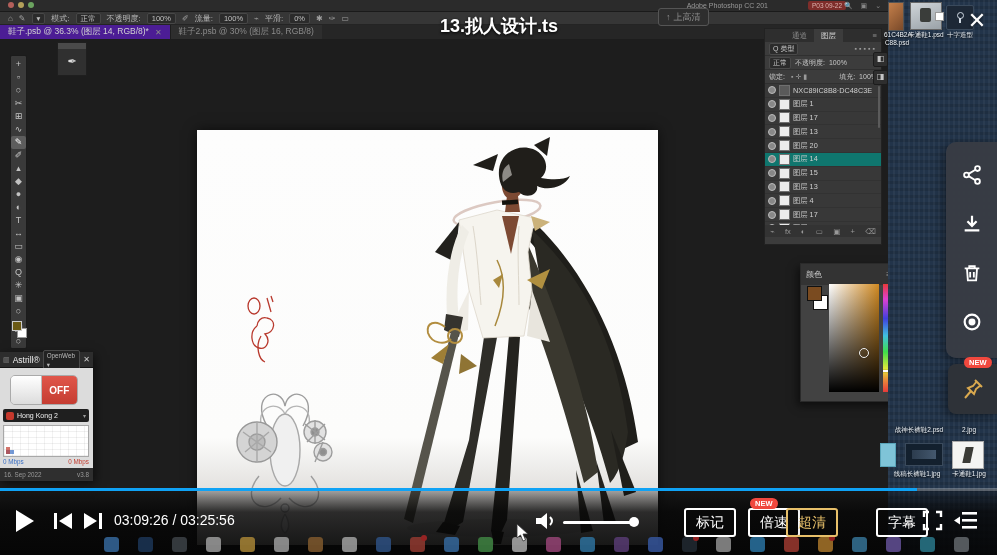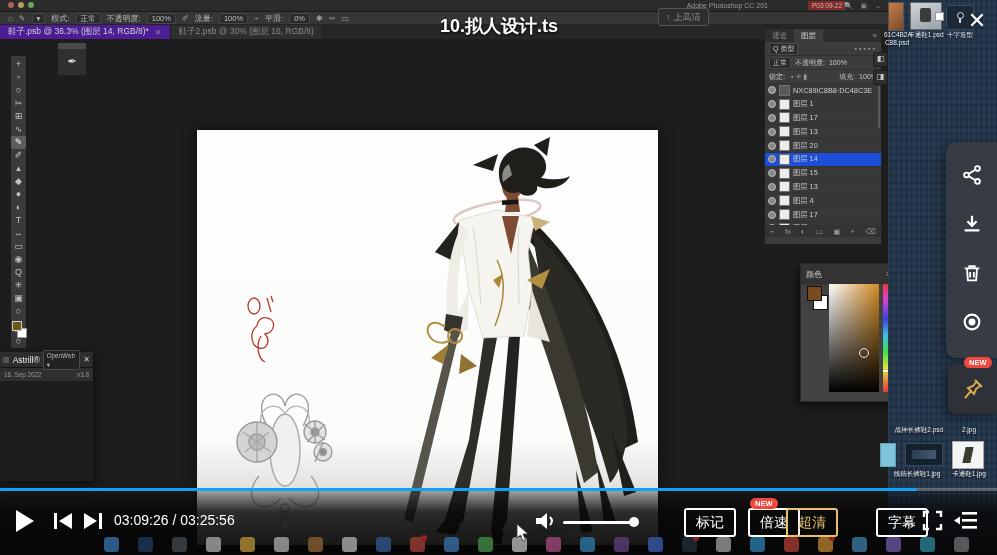--- a/index.html
+++ b/index.html
@@ -35,28 +35,28 @@
   #ps-minipanel .hd{height:6px;background:#4a4a4a;}
   #ps-minipanel .glyph{text-align:center;color:#ddd;font-size:11px;line-height:24px;}
   
   #canvas{left:197px;top:130px;width:461px;height:415px;overflow:hidden;
     background:linear-gradient(180deg,#fdfdfd 0%,#fcfcfb 74%,#dcdad7 90%,#c3c1be 100%);box-shadow:0 0 12px rgba(0,0,0,.6);}
   
   #layers{left:764px;top:28px;width:118px;height:217px;background:#3c3c3c;border:1px solid #222;box-sizing:border-box;font-size:7.5px;color:#c8c8c8;}
   #layers .tabs{height:13px;background:#2e2e2e;display:flex;align-items:center;}
   #layers .tab{padding:0 7px;height:13px;line-height:13px;}
   #layers .tab.on{background:#3c3c3c;color:#ddd;}
-  #layers .tab.off{color:#8c8c8c;}
+  #layers .tab.off{color:#8c8c8c;margin-left:20px;}
   #layers .tabs .menu{margin-left:auto;padding-right:4px;color:#8c8c8c;}
   .lrow{height:13px;display:flex;align-items:center;gap:4px;padding:0 4px;border-bottom:1px solid #303030;}
   .lrow .filt{background:#2b2b2b;border:1px solid #4a4a4a;border-radius:2px;padding:0 3px;font-size:7px;}
   .lrow .mini{color:#9a9a9a;font-size:7px;letter-spacing:2px;margin-left:auto;}
   #layer-list{height:141px;overflow:hidden;position:relative;background:#383838;}
   .layer-row{height:12.8px;display:flex;align-items:center;gap:3px;padding:0 3px;border-bottom:1px solid #323232;}
-  .layer-row.selected{background:#1d4ed8;}
+  .layer-row.selected{background:#0f766e;}
   .eye-dot{width:6px;height:6px;border:1px solid #bbb;border-radius:50%;flex:none;background:#888;}
   .lthumb{width:9px;height:9px;background:#ececec;border:1px solid #6f6f6f;flex:none;}
   .lname{font-size:7.3px;color:#cfcfcf;white-space:nowrap;overflow:hidden;}
   #layers .bottom{height:12px;background:#333;display:flex;align-items:center;justify-content:space-around;color:#999;font-size:7.5px;}
   #layers .scroll{position:absolute;right:1px;top:2px;width:2px;height:42px;background:#5b5b5b;border-radius:1px;}
   
   .edge-ico{width:13px;height:13px;background:#2e2e2e;border:1px solid #1c1c1c;color:#c5c5c5;font-size:8px;line-height:12px;text-align:center;border-radius:2px;}
   
   #colorpanel{left:800px;top:263px;width:95px;height:137px;background:#424242;border:1px solid #2a2a2a;box-shadow:-3px 4px 8px rgba(0,0,0,.5);}
   #colorpanel .hd{height:21px;background:#333;display:flex;align-items:center;font-size:8px;color:#ccc;padding:0 5px;justify-content:space-between;}
@@ -422,27 +422,46 @@
   <div id="pin-new" class="abs new-pill">NEW</div>
   <div id="close-x" class="abs">✕</div>
 
   <div id="astrill" class="abs">
     <div class="hd">
       <span style="color:#888">▥</span>
       <span class="brand">Astrill®</span>
       <span class="mode"><span>OpenWeb</span> ▾</span>
       <span style="color:#ccc;font-size:8px">✕</span>
     </div>
+    <div class="body">
+      <div id="a-toggle">
+        <div class="knob"></div>
+        <div class="off">OFF</div>
+      </div>
+      <div id="a-server">
+        <span class="flag"></span>
+        <span class="nm">Hong Kong 2</span>
+        <span class="dd">▾</span>
+      </div>
+      <div id="a-graph">
+        <div class="abs" style="left:2px;bottom:2px;width:8px;height:4px;background:#3a6fc4;opacity:.7"></div>
+        <div class="abs" style="left:2px;bottom:2px;width:4px;height:7px;background:#c23b2e;opacity:.7"></div>
+      </div>
+      <div id="a-stats">
+        <span style="color:#3a6fc4">0 Mbps</span>
+        <span style="color:#c23b2e">0 Mbps</span>
+      </div>
+    </div>
     <div class="ft">
       <span>16. Sep 2022</span>
       <span>v3.8</span>
     </div>
   </div>
 
-  <div id="vtitle" class="abs">10.拟人设计.ts</div>
+  <div id="vtitle" class="abs">13.拟人设计.ts</div>
   <div id="top-tool-btn" class="abs">
     <span>↑</span>
     <span>上高清</span>
   </div>
 
   <div id="progress" class="abs">
     <div id="progress-fill" style="width: 92%; background: rgb(15, 162, 245);"></div>
   </div>
   <div id="ctrl-gradient" class="abs"></div>
 

